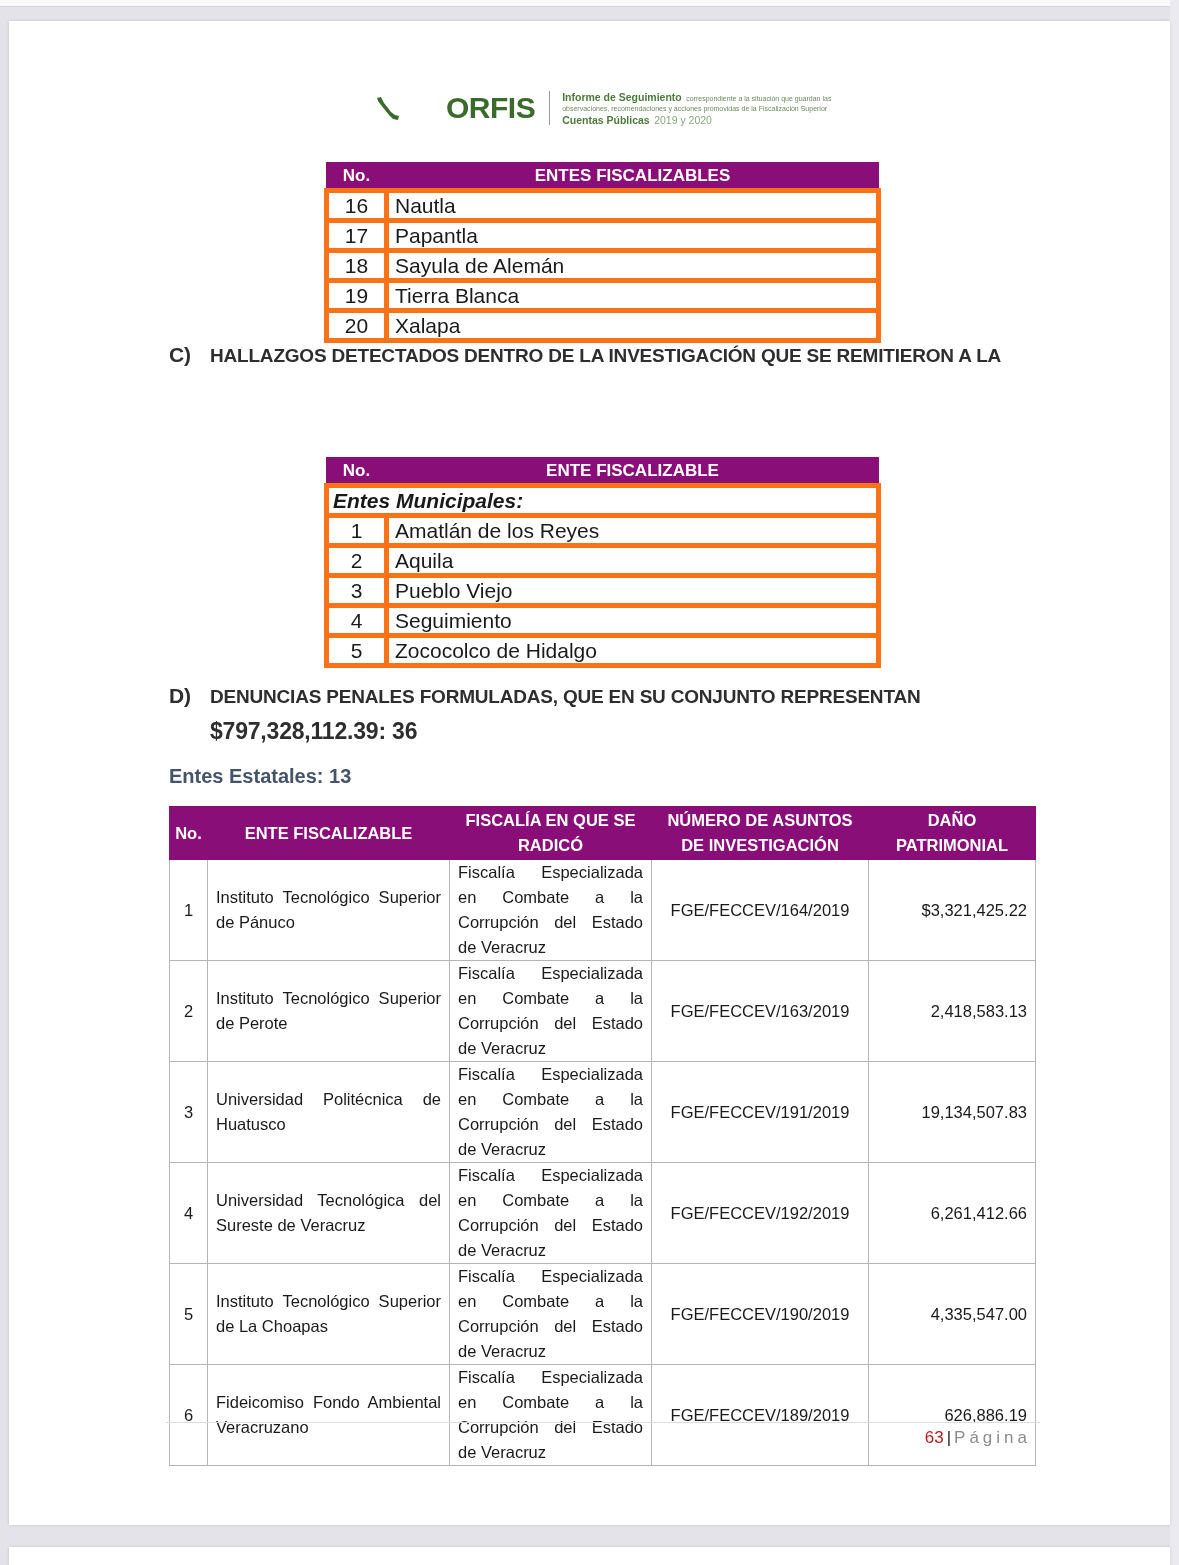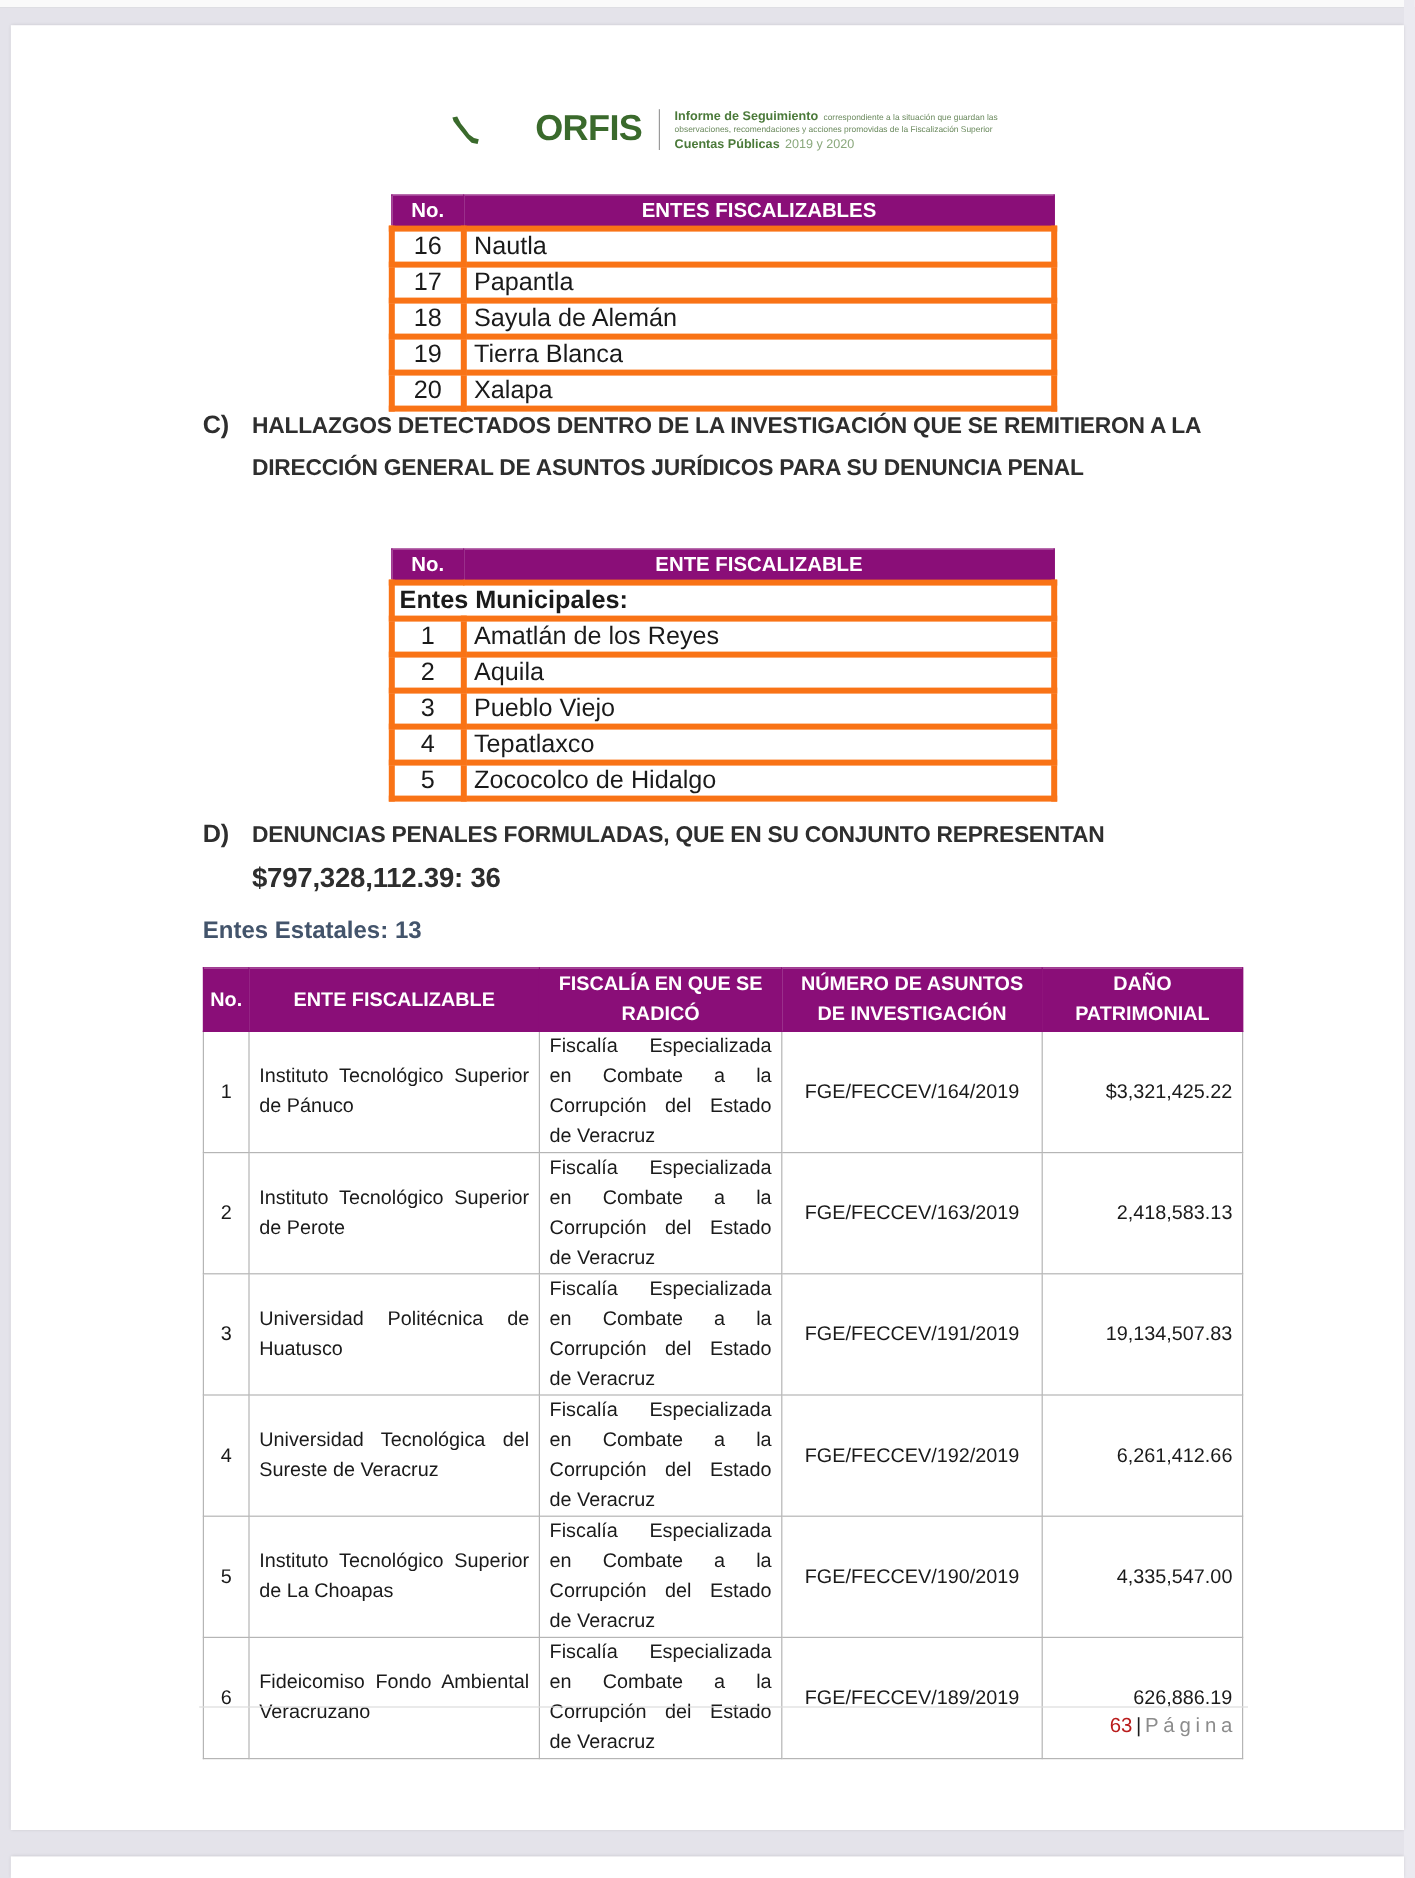--- a/index.html
+++ b/index.html
@@ -55,21 +55,21 @@
     .tbl-small { left:324px; width:557px; }
     .tbl-small th {
       height:25px; font-size:17px; font-weight:bold; text-align:center;
       border:1px solid #8a0e78; padding:0;
     }
     .tbl-small td {
       height:25px; font-size:21px; border:5px solid #f97316; padding:0 6px;
     }
     .tbl-small td.num { text-align:center; width:43px; }
     .tbl-small th.num { width:55px; }
-    .tbl-small td.group { font-weight:bold; padding-left:4px; }
+    .tbl-small td.group { font-weight:bold; padding-left:4px;font-style:italic; }
 
     .section-title {
       position:absolute; left:169px; font-size:21px; font-weight:bold;
       color:#2e2e2e; letter-spacing:-0.2px;
     }
     .section-title .letter { display:inline-block; width:41px; }
     .section-title .line2 { padding-left:41px; }
 
     .subhead {
       position:absolute; left:169px; top:765px; font-size:20px;
@@ -153,21 +153,20 @@
       </tr>
     <tr>
         <td class="num">20</td>
         <td>Xalapa</td>
       </tr>
   </tbody>
 </table>
 
 <div class="section-title" style="top:337px; line-height:35px;">
   <div><span class="letter">C)</span><span style="font-size:19px;">HALLAZGOS DETECTADOS DENTRO DE LA INVESTIGACIÓN QUE SE REMITIERON A LA</span></div>
-  <div class="line2" style="font-size:19px;">DIRECCIÓN GENERAL DE ASUNTOS JURÍDICOS PARA SU DENUNCIA PENAL</div>
 </div>
 
 <table class="tbl-small" style="top:457px;">
   <thead>
     <tr class="purple">
       <th class="num">No.</th>
       <th>ENTE FISCALIZABLE</th>
     </tr>
   </thead>
   <tbody>
@@ -181,21 +180,21 @@
     <tr>
         <td class="num">2</td>
         <td>Aquila</td>
       </tr>
     <tr>
         <td class="num">3</td>
         <td>Pueblo Viejo</td>
       </tr>
     <tr>
         <td class="num">4</td>
-        <td>Tepatlaxco</td>
+        <td>Seguimiento</td>
       </tr>
     <tr>
         <td class="num">5</td>
         <td>Zococolco de Hidalgo</td>
       </tr>
   </tbody>
 </table>
 
 <div class="section-title" style="top:678px; line-height:35px;">
   <div><span class="letter">D)</span><span style="font-size:19px;">DENUNCIAS PENALES FORMULADAS, QUE EN SU CONJUNTO REPRESENTAN</span></div>

